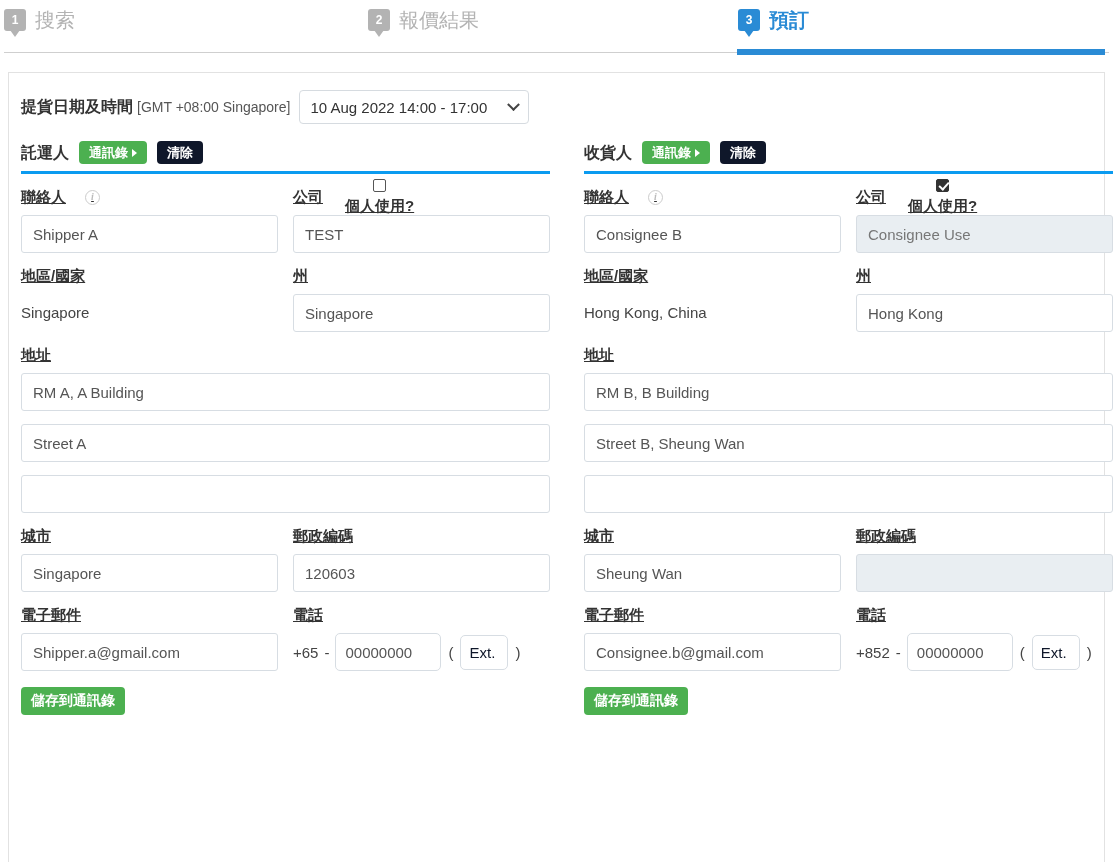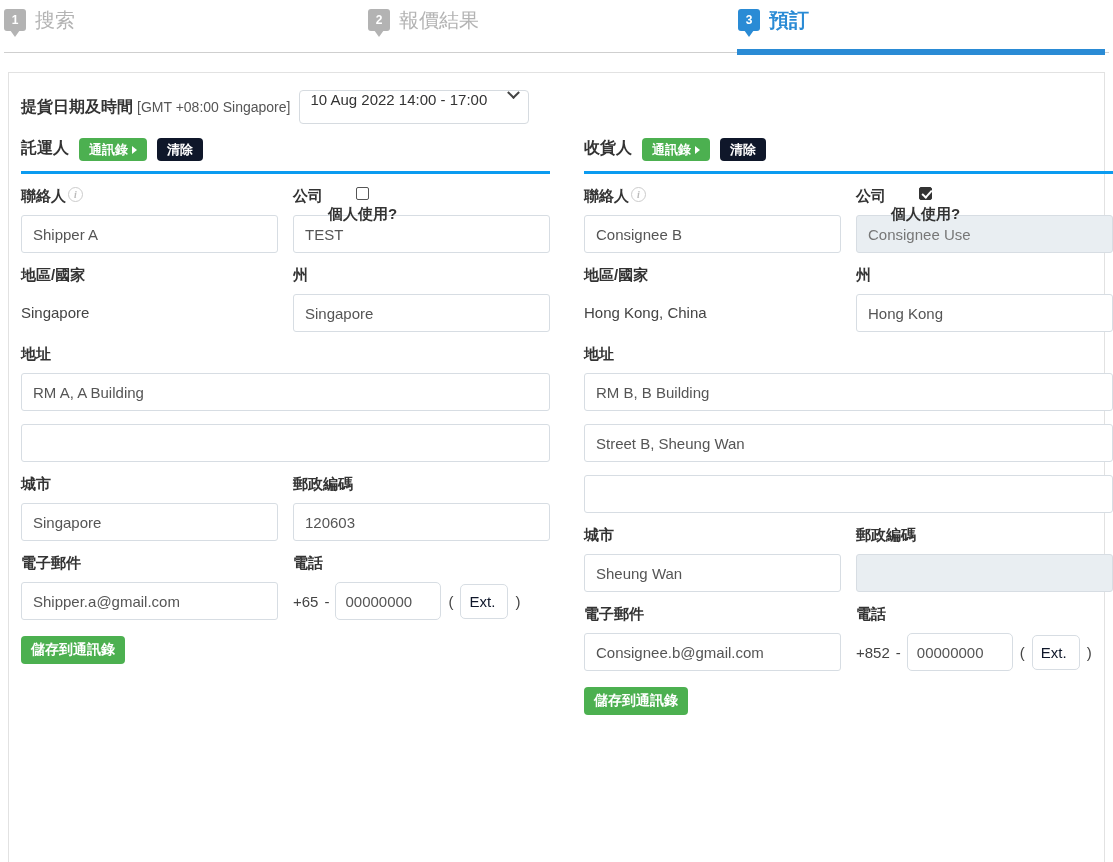--- a/index.html
+++ b/index.html
@@ -131,42 +131,42 @@
     height: 34px;
     border: 1px solid #d6dbe0;
     border-radius: 4px;
     background: #fff;
     font-size: 15px;
     color: #333;
     padding: 0 26px 0 10px;
     font-family: inherit;
     position: relative;
     display: flex;
-    align-items: flex-start;
+    align-items: center;
   }
   .date-select .caret {
     position: absolute;
     right: 10px;
     width: 9px; height: 9px;
     border-right: 2px solid #444;
     border-bottom: 2px solid #444;
     transform: rotate(45deg) translate(-2px,-2px);
   }
 
   
   .cols {
     display: flex;
     margin-top: 14px;
     gap: 34px;
   }
   .col { width: 529px; flex: none; }
 
   .party-head {
     display: flex;
-    align-items: flex-start;
+    align-items: flex-end;
     gap: 10px;
     height: 26px;
   }
   .party-title { font-size: 16px; font-weight: bold; color:#333; }
 
   .btn {
     border: none;
     border-radius: 4px;
     color: #ffffff;
     font-size: 13px;
@@ -198,23 +198,25 @@
     margin-top: 13px;
   }
   .field { flex: 1 1 0; min-width: 0; }
   .field.full { width: 100%; }
 
   .flabel {
     font-size: 15px;
     font-weight: bold;
     color: #333;
     display: flex;
-    gap: 2px;
+    align-items: center;
+    gap: 19px;
     height: 20px;
     white-space: nowrap;
+    text-decoration: underline;
   }
   .flabel .chk-wrap {
     display: inline-flex;
     align-items: center;
     gap: 5px;
     margin-left: 3px;
     flex-direction: column;
   }
   .info-icon {
     width: 15px; height: 15px;
@@ -415,20 +417,25 @@
       </div>
 
       <div class="field-row">
         <div class="field full">
           <div class="flabel">地址</div>
           <div class="inp">RM A, A Building</div>
         </div>
       </div>
       <div class="field-row">
         <div class="field full">
+          <div class="inp" style="margin-top:0">Street A</div>
+        </div>
+      </div>
+      <div class="field-row">
+        <div class="field full">
           <div class="inp" style="margin-top:0"></div>
         </div>
       </div>
 
       <div class="field-row">
         <div class="field">
           <div class="flabel">城市</div>
           <div class="inp">Singapore</div>
         </div>
         <div class="field">

